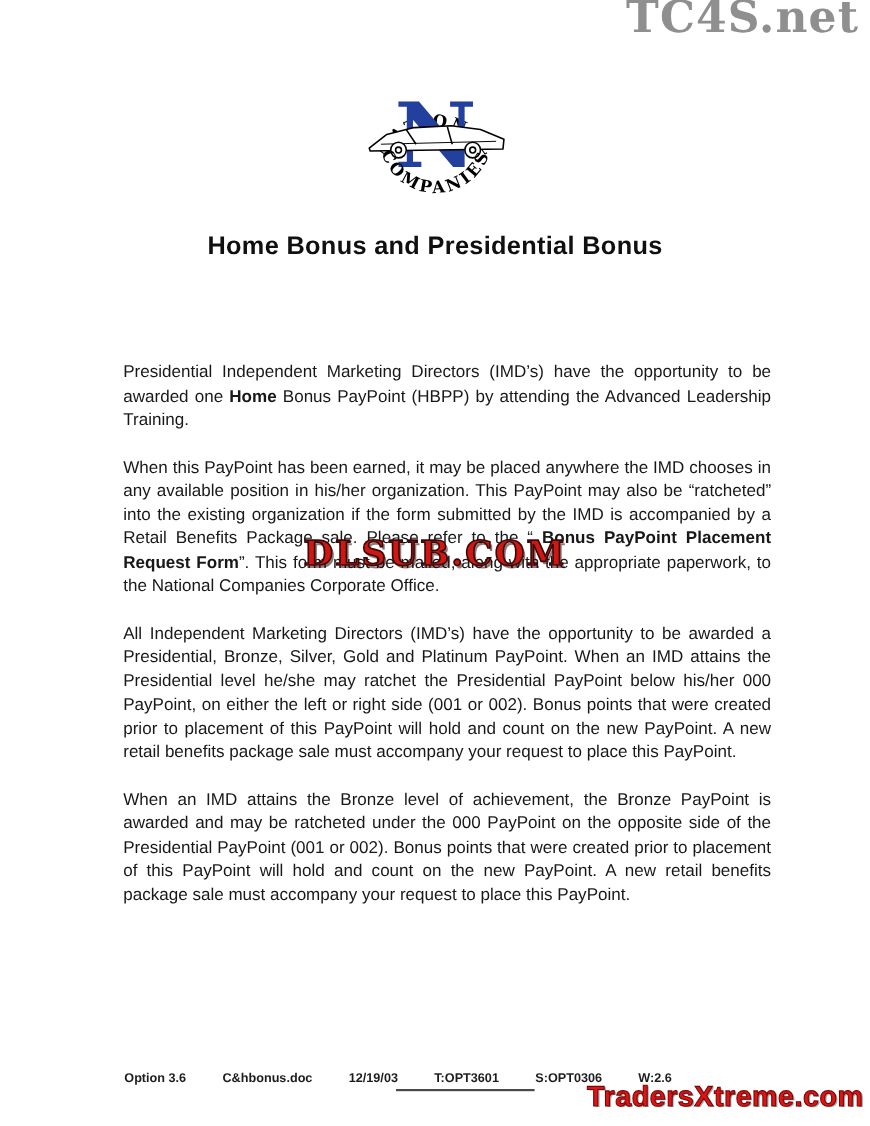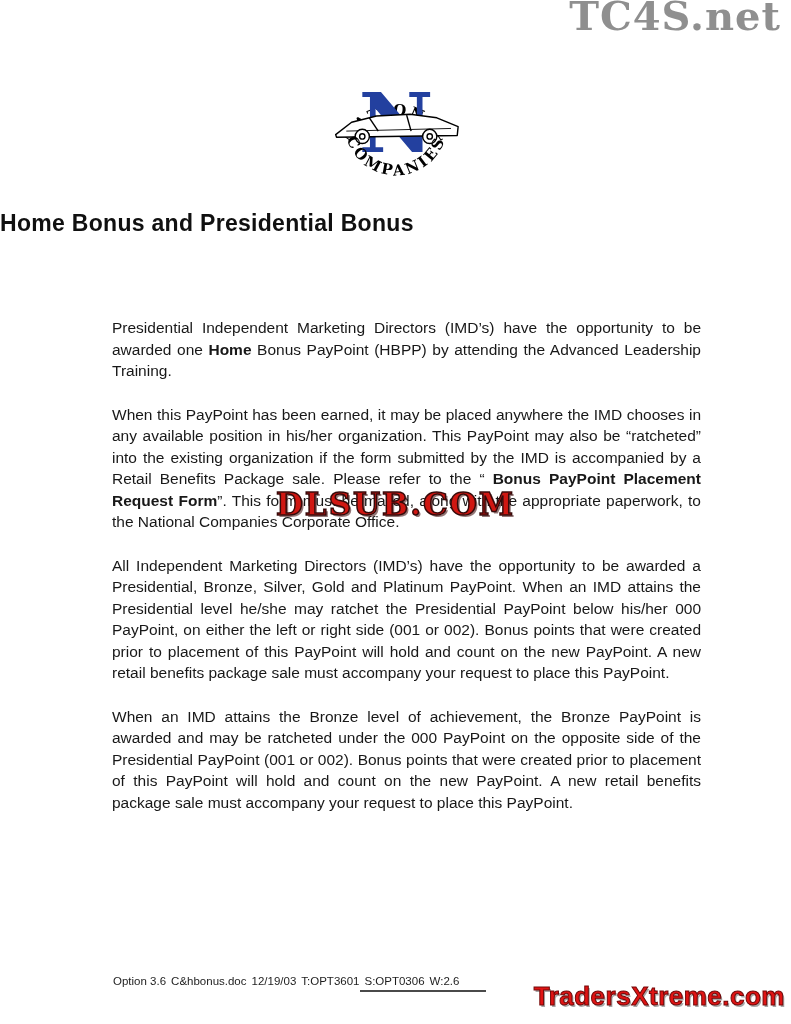--- a/index.html
+++ b/index.html
@@ -36,39 +36,39 @@
 
   
   .logo { position:absolute; top:50px; left:0; right:0; display:flex; justify-content:center; }
   .logo svg { display:block; }
   .logo .arc-text { font-family:"DejaVu Serif", serif; font-weight:bold; font-size:17px; letter-spacing:3px; fill:#000; }
   .logo .big-n { font-family:"DejaVu Serif", serif; font-weight:bold; font-size:92px; fill:#23409f; }
 
   
   .title {
     position:absolute; top:206px; left:0; right:0;
-    color:#101010;
+    text-align:center; color:#101010;
     font-size:23px; font-weight:bold; letter-spacing:0.3px;
   }
   .tline { display:block; line-height:35px; }
 
   
   .content {
     position:absolute; top:312px; left:112px; width:589px;
     font-size:15.5px; line-height:21.5px; color:#181818;
     text-align:justify;
   }
-  .content p { margin:5px 0 22px 0; }
+  .content p { margin:16px 0 22px 0; }
   .content b { font-weight:bold; }
 
   
   .footer {
     position:absolute; top:975px; left:113px;
     font-size:11.5px; color:#1d1d1d;
-    display:flex; gap:5px; white-space:nowrap;
+    display:flex; gap:33px; white-space:nowrap;font-weight:bold;
   }
   .footer-rule {
     position:absolute; top:990px; left:360px; width:126px; height:1.5px;
     background:#4a4a4a;
   }
 </style>
 </head>
 <body>
 
 <div class="page">

